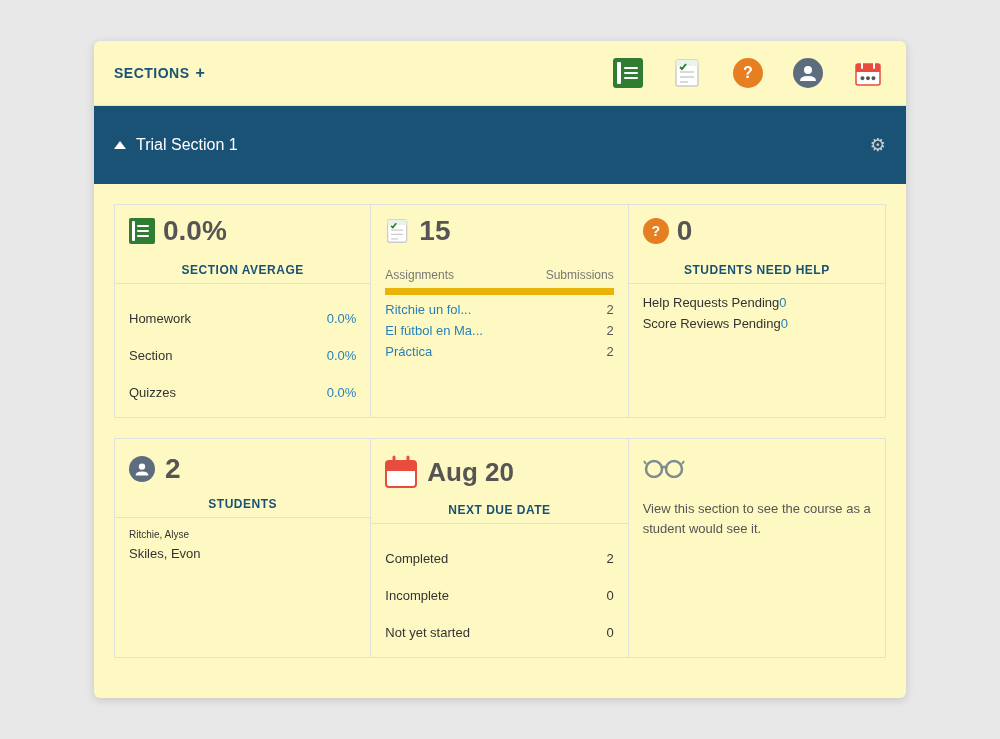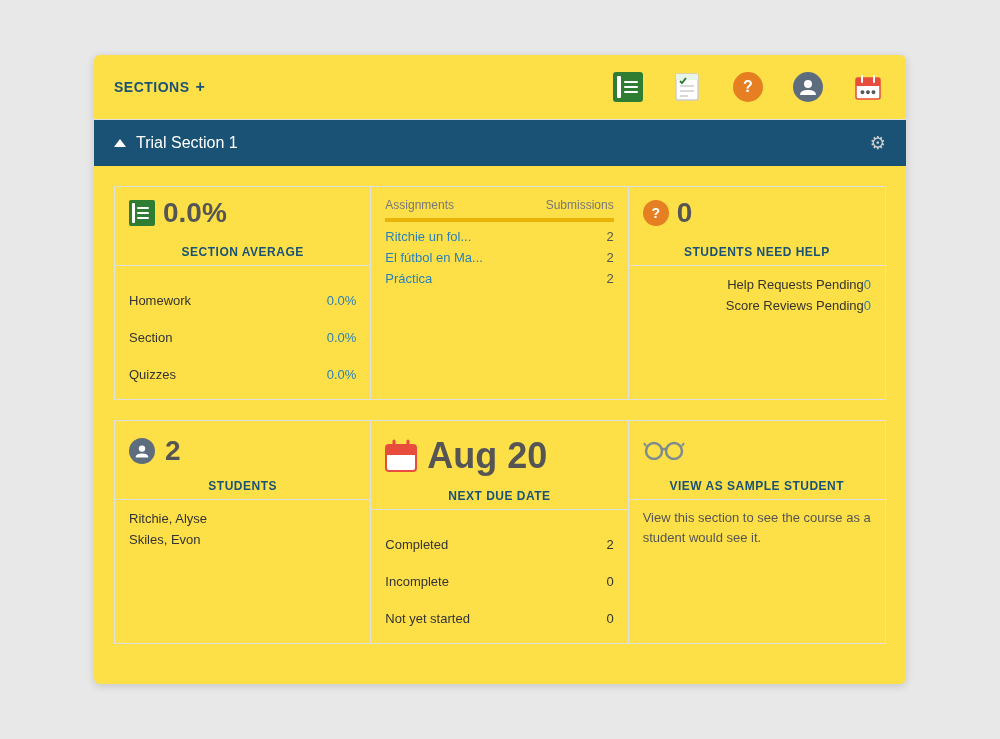--- a/index.html
+++ b/index.html
@@ -8,21 +8,21 @@
       font-family: Arial, sans-serif;
       font-size: 13px;
       color: #333;
       display: flex;
       justify-content: center;
       align-items: center;
       min-height: 100vh;
       padding: 20px;
     }
     .main-container {
-      background: #fde047;
+      background: #fef9c3;
       border-radius: 6px;
       box-shadow: 0 2px 8px rgba(0,0,0,0.15);
       width: 812px;
       overflow: hidden;
     }
     
     .top-nav {
       display: flex;
       align-items: center;
       justify-content: space-between;
@@ -102,21 +102,21 @@
       font-size: 18px;
     }
 
     
     .section-header {
       background: #1a5276;
       color: #fff;
       display: flex;
       align-items: center;
       justify-content: space-between;
-      padding: 12px 20px;
+      padding: 28px 20px;
     }
     .section-header-left {
       display: flex;
       align-items: center;
       gap: 10px;
       font-size: 16px;
       font-weight: 500;
     }
     .chevron-up {
       width: 0;
@@ -201,46 +201,46 @@
     }
     .assign-count {
       color: #555;
     }
     .col-header {
       display: flex;
       justify-content: space-between;
       padding: 3px 0 6px;
       font-size: 12px;
       color: #777;
-      border-bottom: 4px solid #eab308;
+      border-bottom: 7px solid #eab308;
       margin-bottom: 4px;
     }
 
     
     .help-row {
       display: flex;
-      justify-content: flex-end;
+      justify-content: flex-start;
       padding: 3px 0;
       font-size: 13px;
     }
 
     
     .panel-header-big {
       display: flex;
       align-items: center;
       gap: 10px;
       padding: 14px 14px 6px;
     }
     .big-stat {
       font-size: 28px;
       font-weight: bold;
       color: #555;
     }
     .big-date {
-      font-size: 36px;
+      font-size: 26px;
       font-weight: bold;
       color: #555;
     }
 
     
     .icon-glasses {
       font-size: 28px;
       color: #5d6d7e;
     }
 
@@ -409,20 +409,33 @@
             <span class="stat-value-blue">0.0%</span>
           </div>
           <div class="stat-row">
             <span>Quizzes</span>
             <span class="stat-value-blue">0.0%</span>
           </div>
         </div>
       </div>
 
       <div class="panel">
+        <div class="panel-header">
+          <div class="sm-checklist">
+            <svg width="26" height="26" viewBox="0 0 30 30">
+              <rect x="3" y="2" width="22" height="26" rx="2" fill="#fff" stroke="#ccc" stroke-width="1.5"></rect>
+              <rect x="3" y="2" width="22" height="6" rx="1" fill="#e8f4e8"></rect>
+              <line x1="7" y1="14" x2="21" y2="14" stroke="#ccc" stroke-width="1.5"></line>
+              <line x1="7" y1="19" x2="21" y2="19" stroke="#ccc" stroke-width="1.5"></line>
+              <line x1="7" y1="24" x2="15" y2="24" stroke="#ccc" stroke-width="1.5"></line>
+              <polyline points="7,9 9,11 13,6" stroke="#2e7d32" stroke-width="2" fill="none"></polyline>
+            </svg>
+          </div>
+          <span class="panel-stat">15</span>
+        </div>
         <div class="panel-content">
           <div class="col-header">
             <span>Assignments</span>
             <span>Submissions</span>
           </div>
           <div class="assign-row">
             <span class="assign-link">Ritchie un fol...</span>
             <span class="assign-count">2</span>
           </div>
           <div class="assign-row">
@@ -462,21 +475,21 @@
           <div class="sm-user">
             <svg width="16" height="16" viewBox="0 0 20 20">
               <circle cx="10" cy="7" r="4" fill="#fff"></circle>
               <path d="M2 18 Q2 13 10 13 Q18 13 18 18" fill="#fff"></path>
             </svg>
           </div>
           <span class="big-stat">2</span>
         </div>
         <div class="panel-title">STUDENTS</div>
         <div class="panel-content">
-          <div style="padding:3px 0;font-size:13px;">Ritchie, Alyse</div>
+          <div style="padding:3px 0;font-size:10px;">Ritchie, Alyse</div>
           <div style="padding:3px 0;font-size:13px;">Skiles, Evon</div>
         </div>
       </div>
 
       <div class="panel">
         <div class="panel-header-big">
           <div style="position:relative;width:32px;height:38px;">
             <svg width="32" height="36" viewBox="0 0 32 36">
               <rect x="1" y="8" width="30" height="26" rx="3" fill="#fff" stroke="#e74c3c" stroke-width="2"></rect>
               <rect x="1" y="8" width="30" height="10" fill="#e74c3c" rx="2"></rect>
@@ -509,20 +522,19 @@
           <span class="icon-glasses">
             <svg width="42" height="22" viewBox="0 0 42 22">
               <circle cx="11" cy="13" r="8" fill="none" stroke="#7f8c8d" stroke-width="2.5"></circle>
               <circle cx="31" cy="13" r="8" fill="none" stroke="#7f8c8d" stroke-width="2.5"></circle>
               <line x1="19" y1="11" x2="23" y2="11" stroke="#7f8c8d" stroke-width="2.5"></line>
               <line x1="3" y1="8" x2="1" y2="5" stroke="#7f8c8d" stroke-width="2"></line>
               <line x1="39" y1="8" x2="41" y2="5" stroke="#7f8c8d" stroke-width="2"></line>
             </svg>
           </span>
         </div>
-        <div class="panel-title" style="cursor:pointer;">VIEW AS SAMPLE STUDENT</div>
         <div class="panel-content">
           <span class="view-sample-text">View this section to see the course as a student would see it.</span>
         </div>
       </div>
     </div>
   </div>
 </div>
 
 </body></html>

